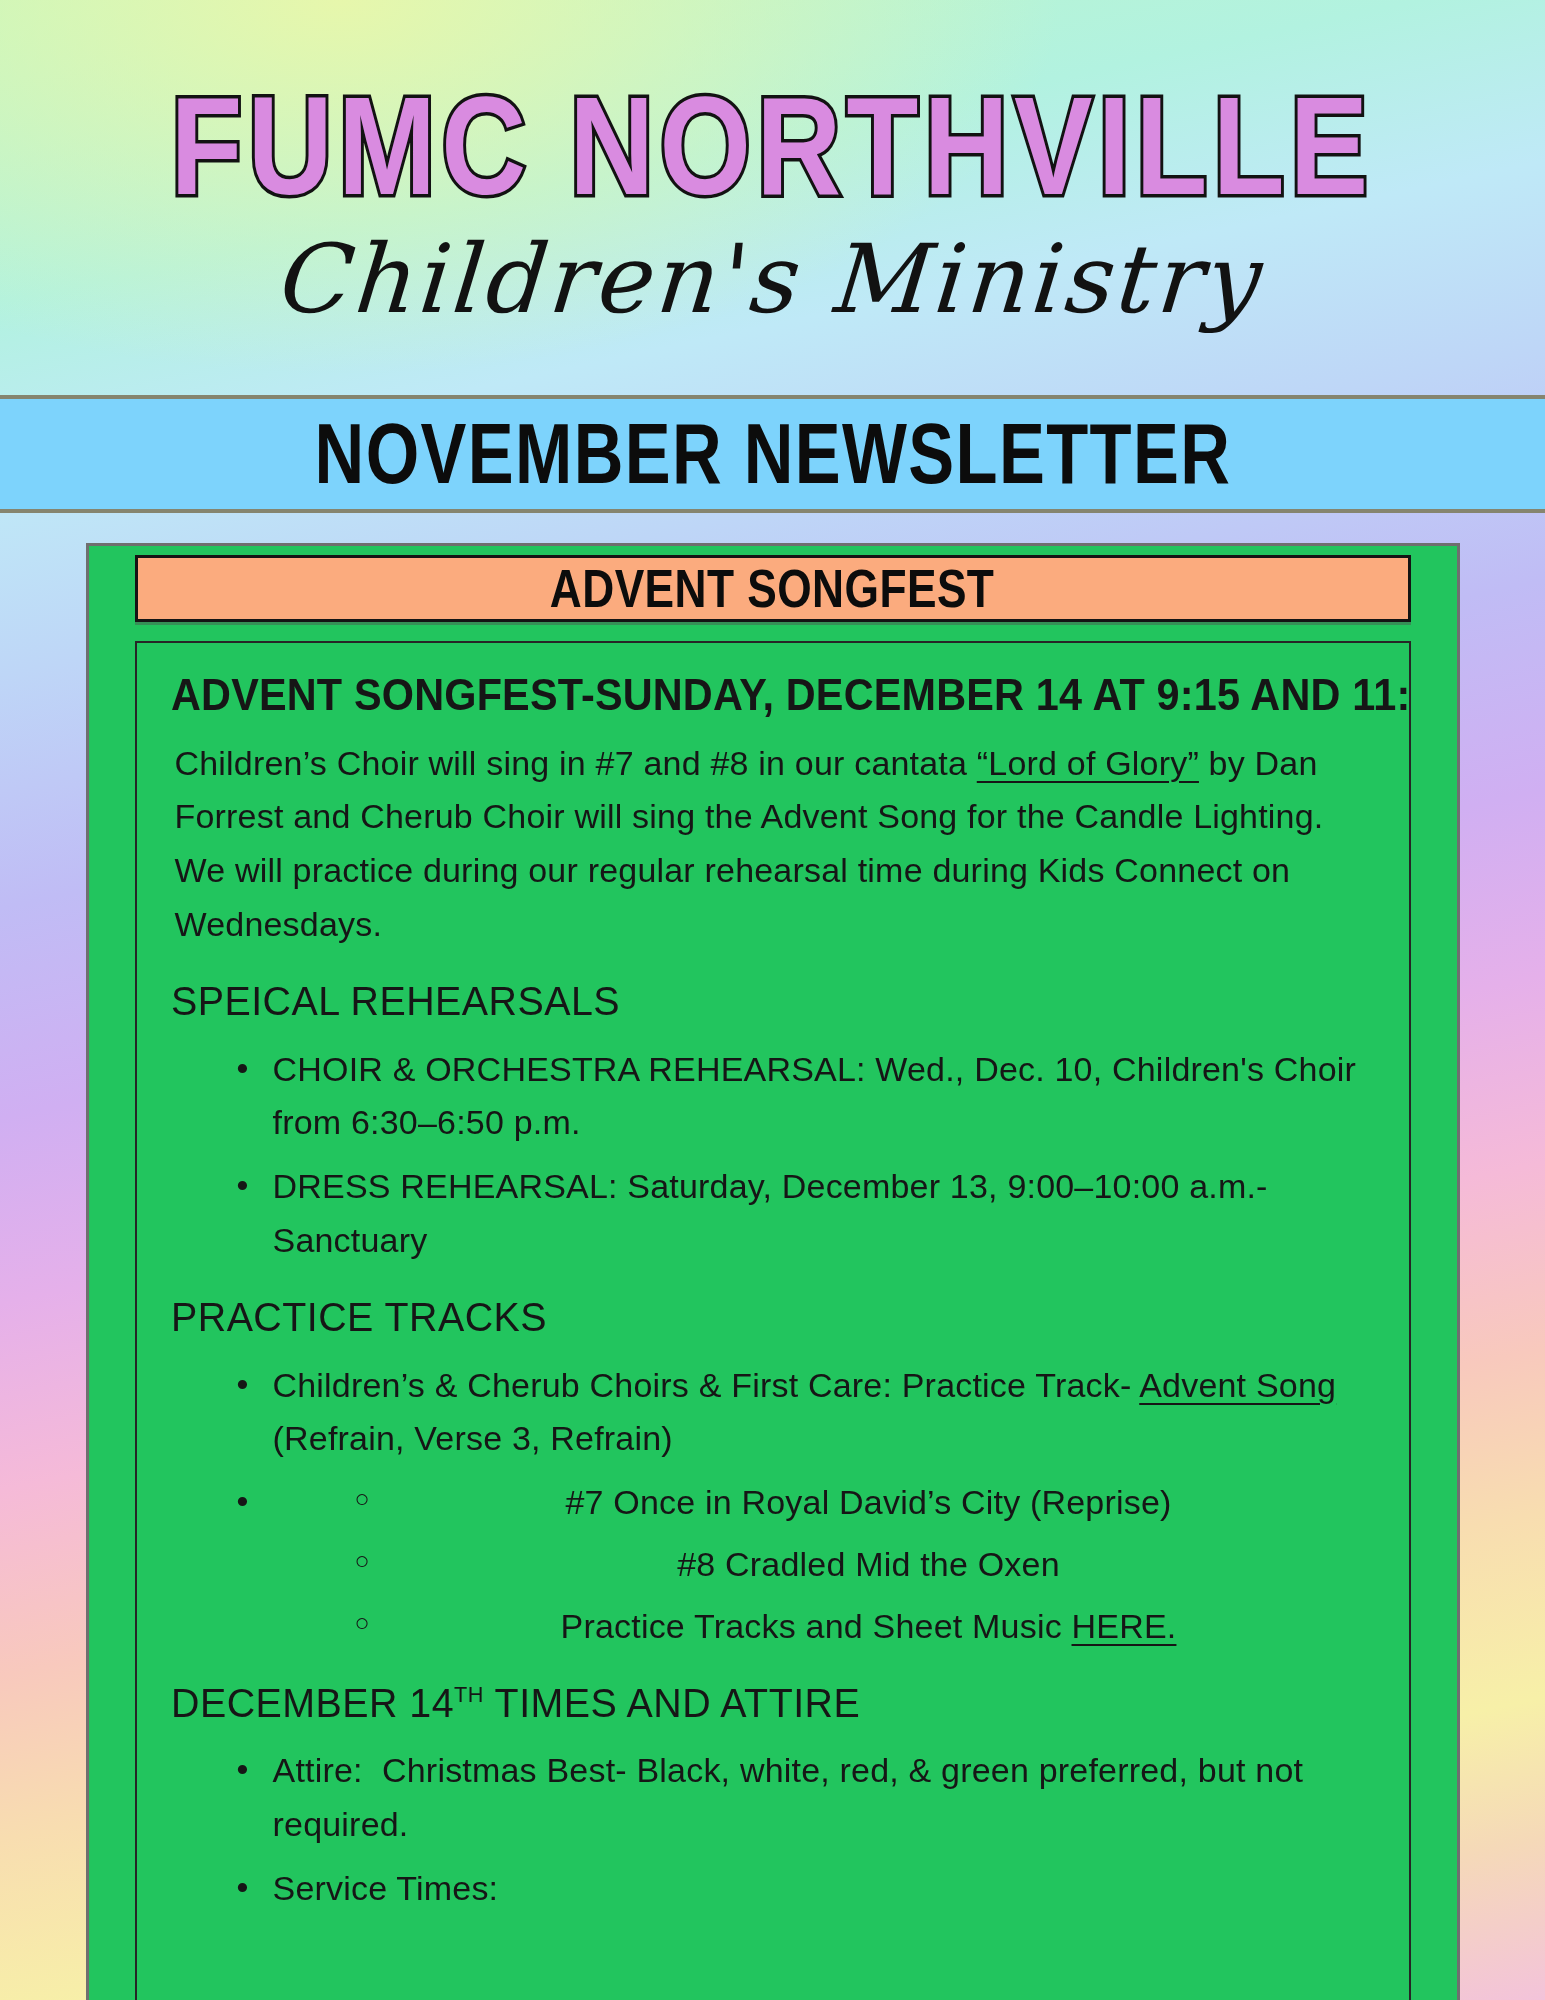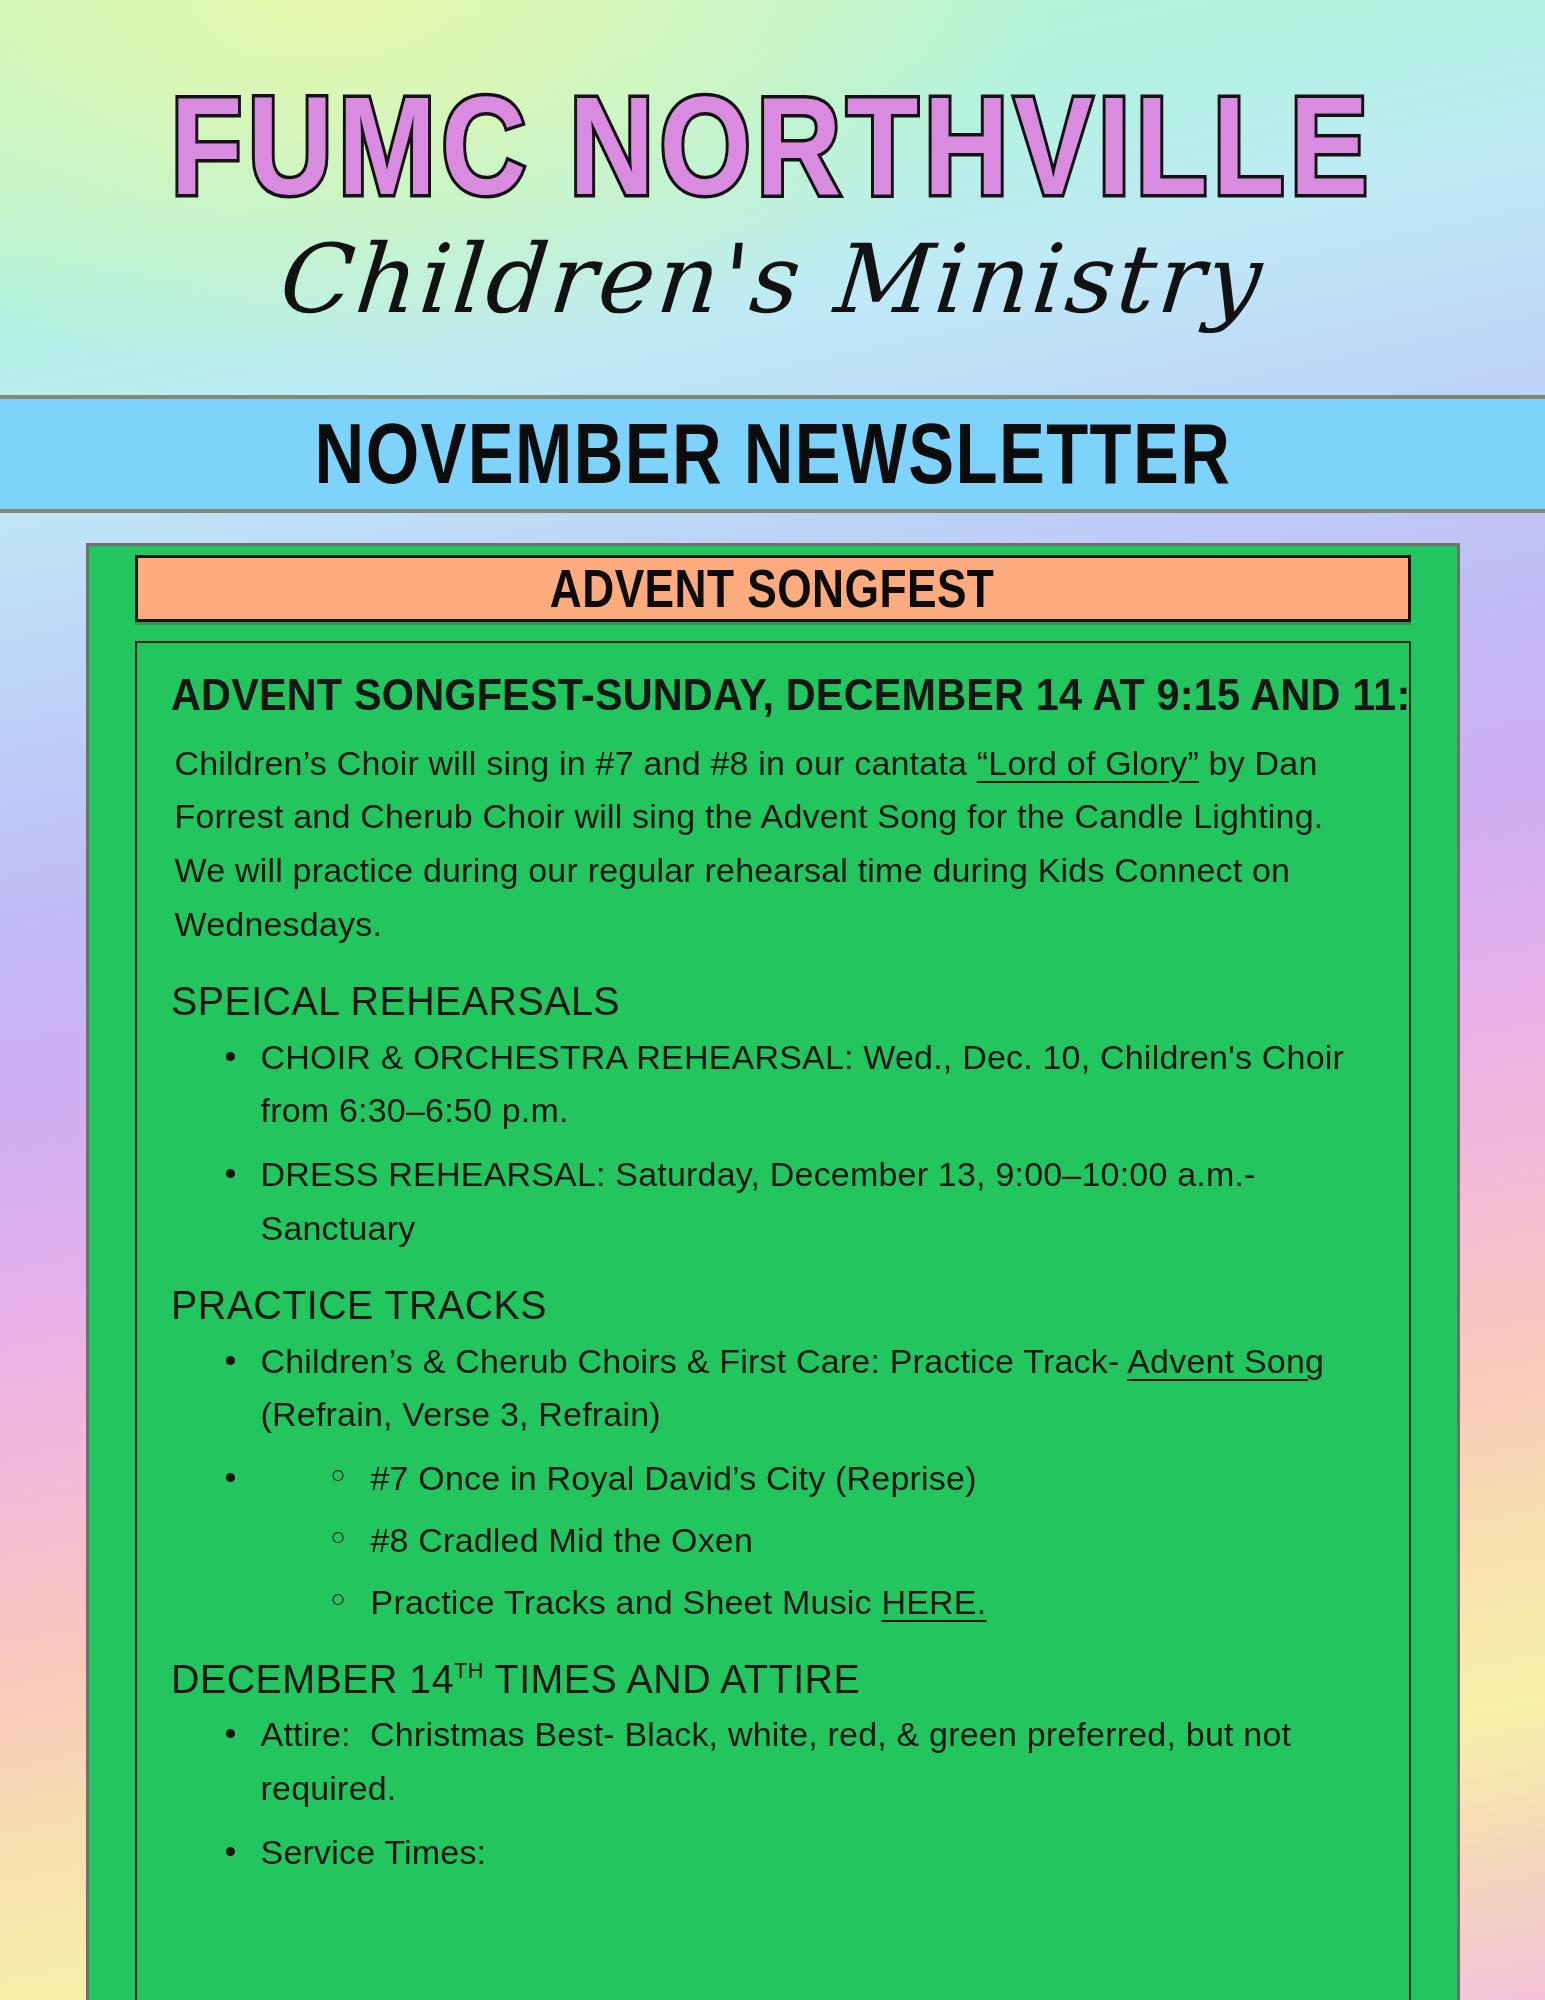--- a/index.html
+++ b/index.html
@@ -58,26 +58,26 @@
     margin:4px 0 16px;font-weight:700;font-size:45px;line-height:1.15;
     transform:scaleX(.92);transform-origin:left center;white-space:nowrap;
   }
   .intro{margin:6px 4px 0;}
   .sec-head{
     margin:26px 0 4px;font-weight:400;font-size:41px;line-height:1.2;
     letter-spacing:.5px;transform:scaleX(.96);transform-origin:left center;
     white-space:nowrap;
   }
   .sup{vertical-align:super;font-size:.55em;letter-spacing:.5px;}
-  ul{list-style:none;margin:4px;padding:0;}
+  ul{list-style:none;margin:16px;padding:0;}
   ul.l1{padding-left:50px;}
   ul.l1 > li{position:relative;padding-left:36px;margin-bottom:10px;}
   ul.l1 > li::before{content:"\2022";position:absolute;left:0;top:-1px;font-size:34px;}
   ul.l2{margin-top:10px;padding-left:64px;}
-  ul.l2 > li{position:relative;padding-left:42px;margin-bottom:8px;}
+  ul.l2 > li{position:relative;padding-left:42px;margin-bottom:8px;text-align:center;}
   ul.l2 > li::before{content:"\25CB";position:absolute;left:2px;top:3px;font-size:25px;}
   .u{text-decoration:underline;text-underline-offset:6px;text-decoration-thickness:2px;color:inherit;}
   .prewrap{white-space:pre-wrap;}
 </style>
 </head>
 <body>
 
 <header class="masthead">
   <h1 class="brand">FUMC NORTHVILLE</h1>
   <div class="script-sub">Children's Ministry</div>

